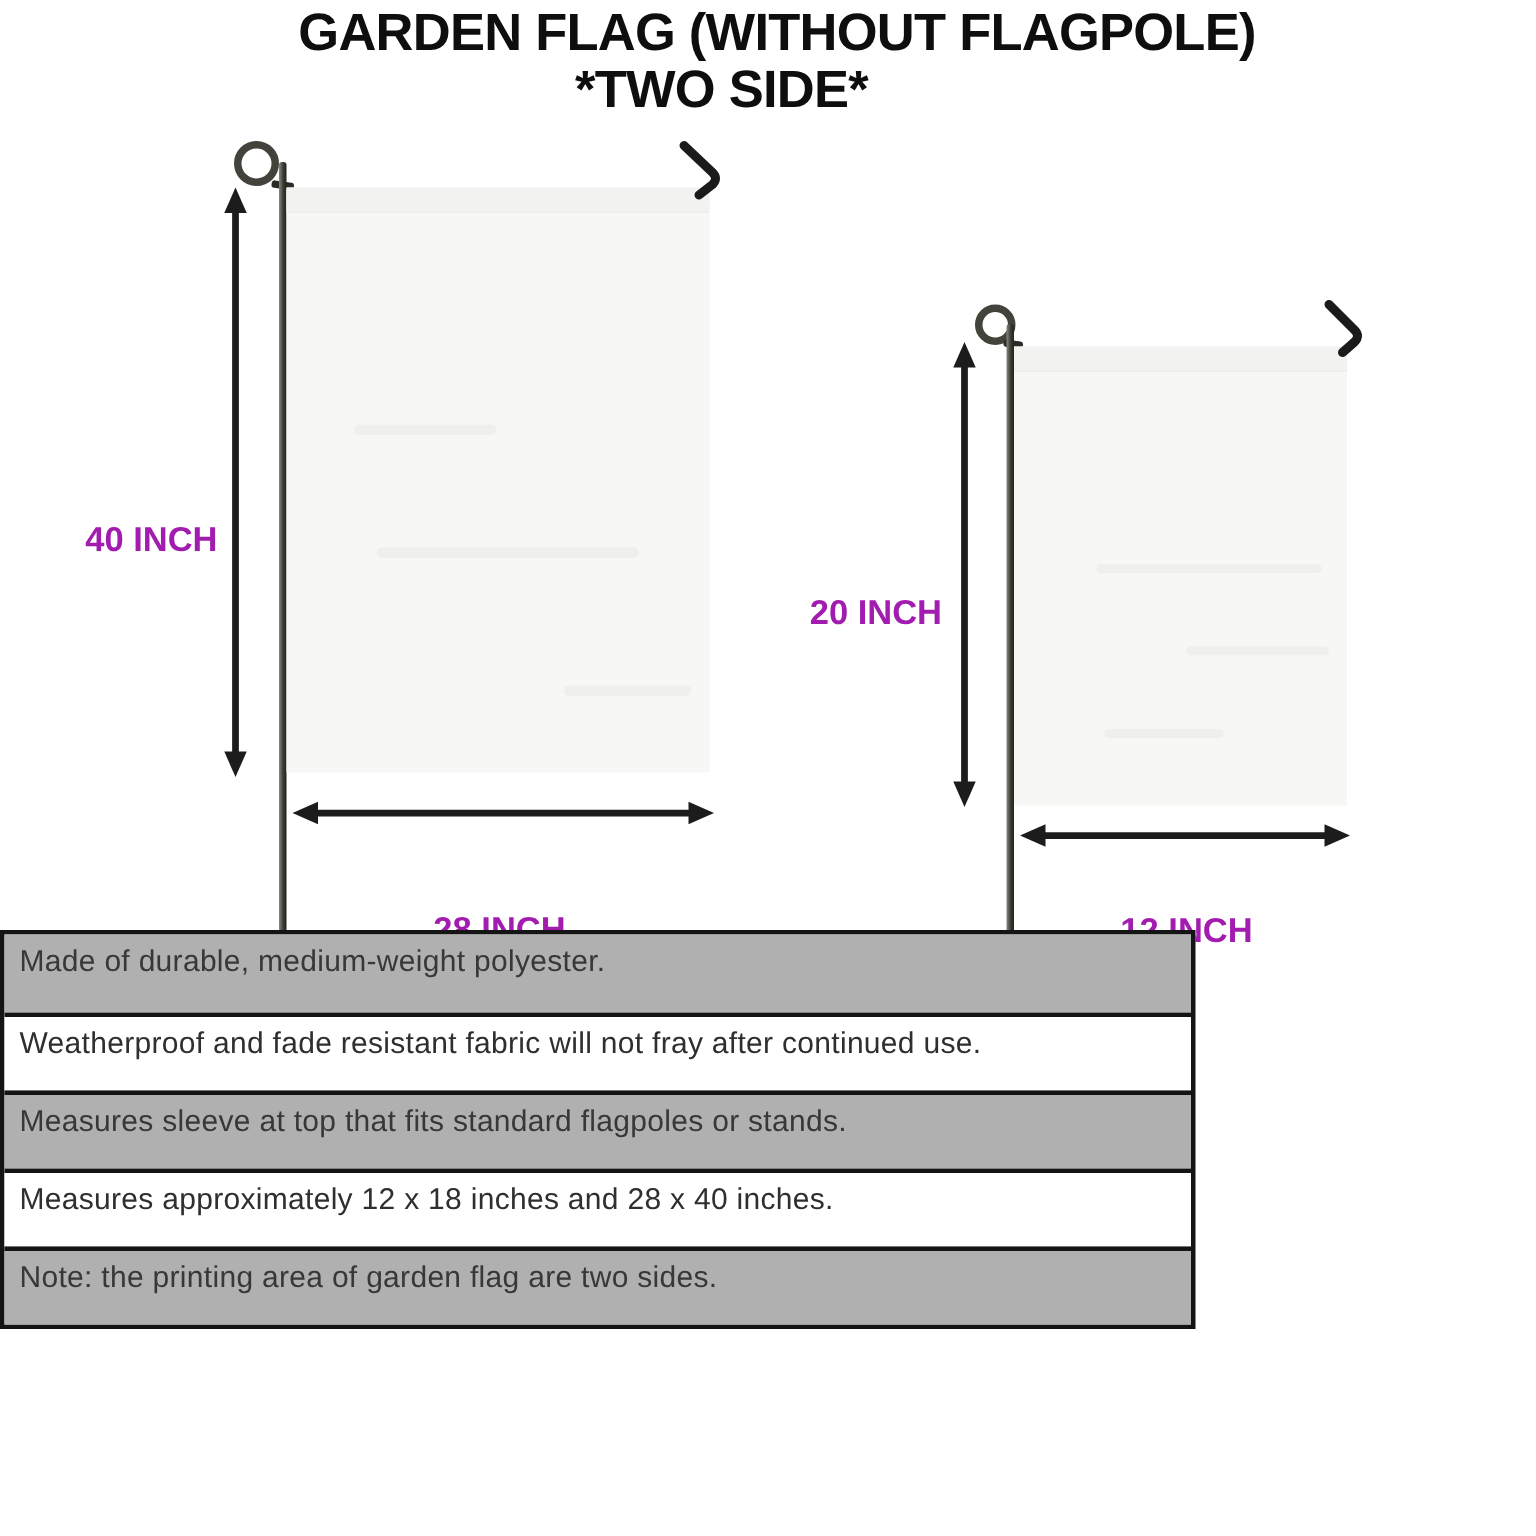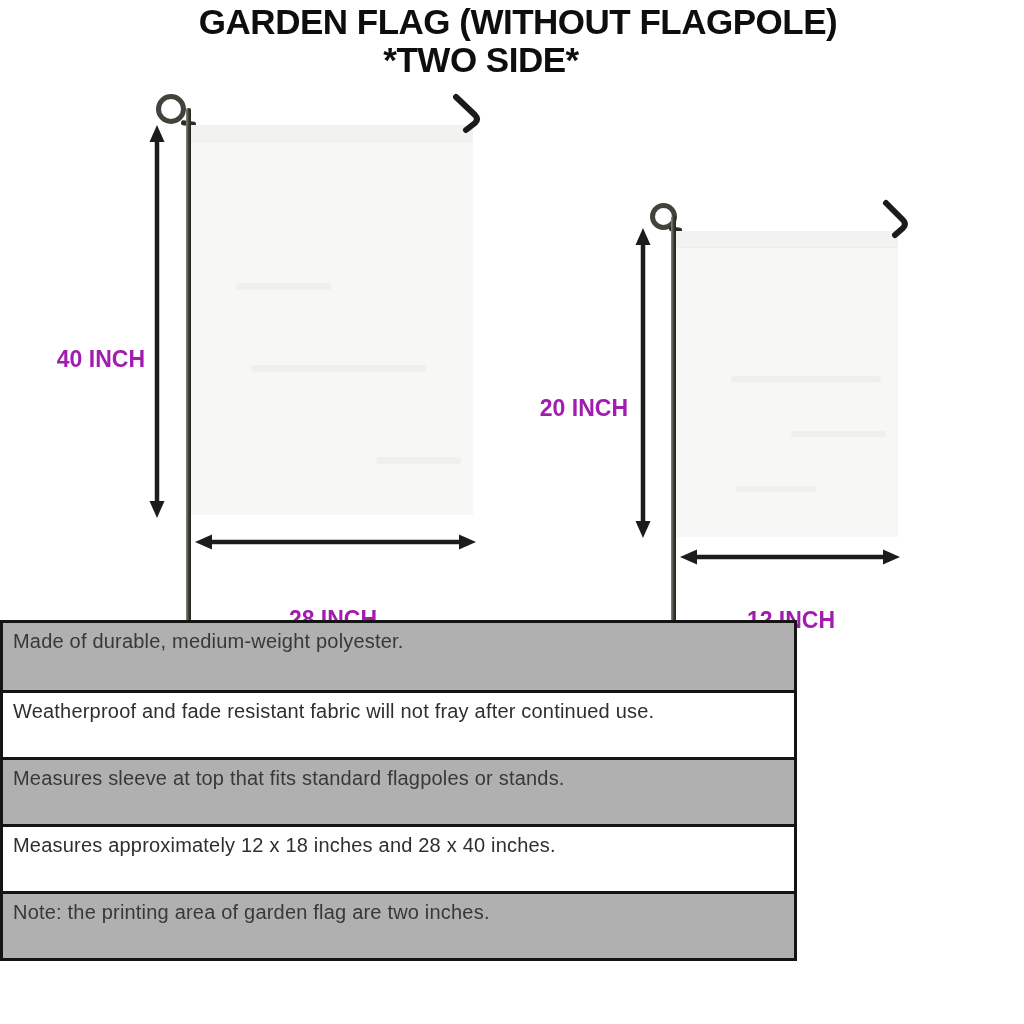--- a/index.html
+++ b/index.html
@@ -88,21 +88,21 @@
   #features-table {
     position: absolute;
     left: 0;
     top: 620px;
     width: 797px;
     border: 3px solid #141414;
     box-sizing: border-box;
     background: #ffffff;
   }
   .feature-row {
-    height: 67px;
+    height: 52px;
     box-sizing: border-box;
     padding: 7px 8px 15px 10px;
     font-size: 20px;
     letter-spacing: 0.2px;
     color: #383838;
     background: #b0b0b0;
   }
   .feature-row + .feature-row { border-top: 3px solid #141414; }
   .feature-row:nth-child(even) { background: #ffffff; color: #2f2f2f; }
 </style>
@@ -172,16 +172,16 @@
       <polygon points="220,11 203,3.5 203,18.5" fill="#1c1c1c"></polygon>
     </svg>
     <div class="dim-label centered" style="left:791px; top:563px;">12 INCH</div>
   </div>
 
   <div id="features-table">
     <div class="feature-row">Made of durable, medium-weight polyester.</div>
     <div class="feature-row">Weatherproof and fade resistant fabric will not fray after continued use.</div>
     <div class="feature-row">Measures sleeve at top that fits standard flagpoles or stands.</div>
     <div class="feature-row">Measures approximately 12 x 18 inches and 28 x 40 inches.</div>
-    <div class="feature-row">Note: the printing area of garden flag are two inches.</div>
+    <div class="feature-row">Note: the printing area of garden flag are two sides.</div>
   </div>
 
 </div>
 
 </body></html>

